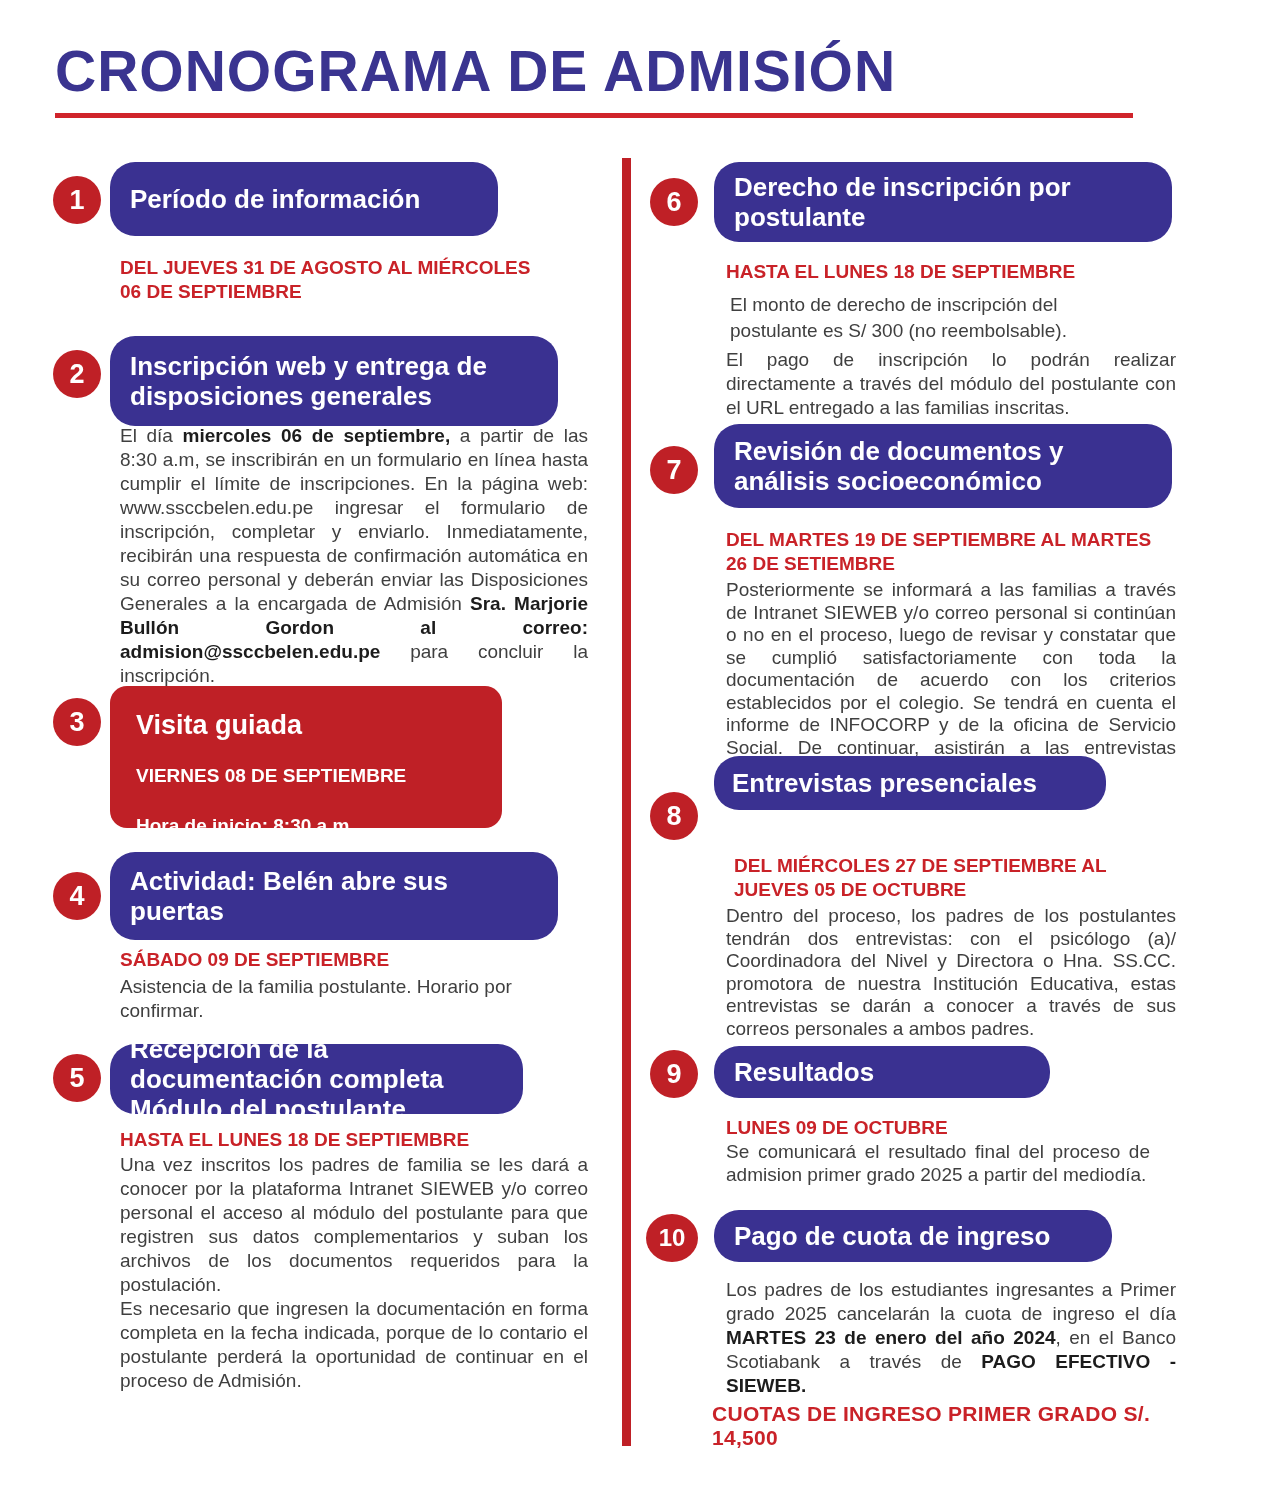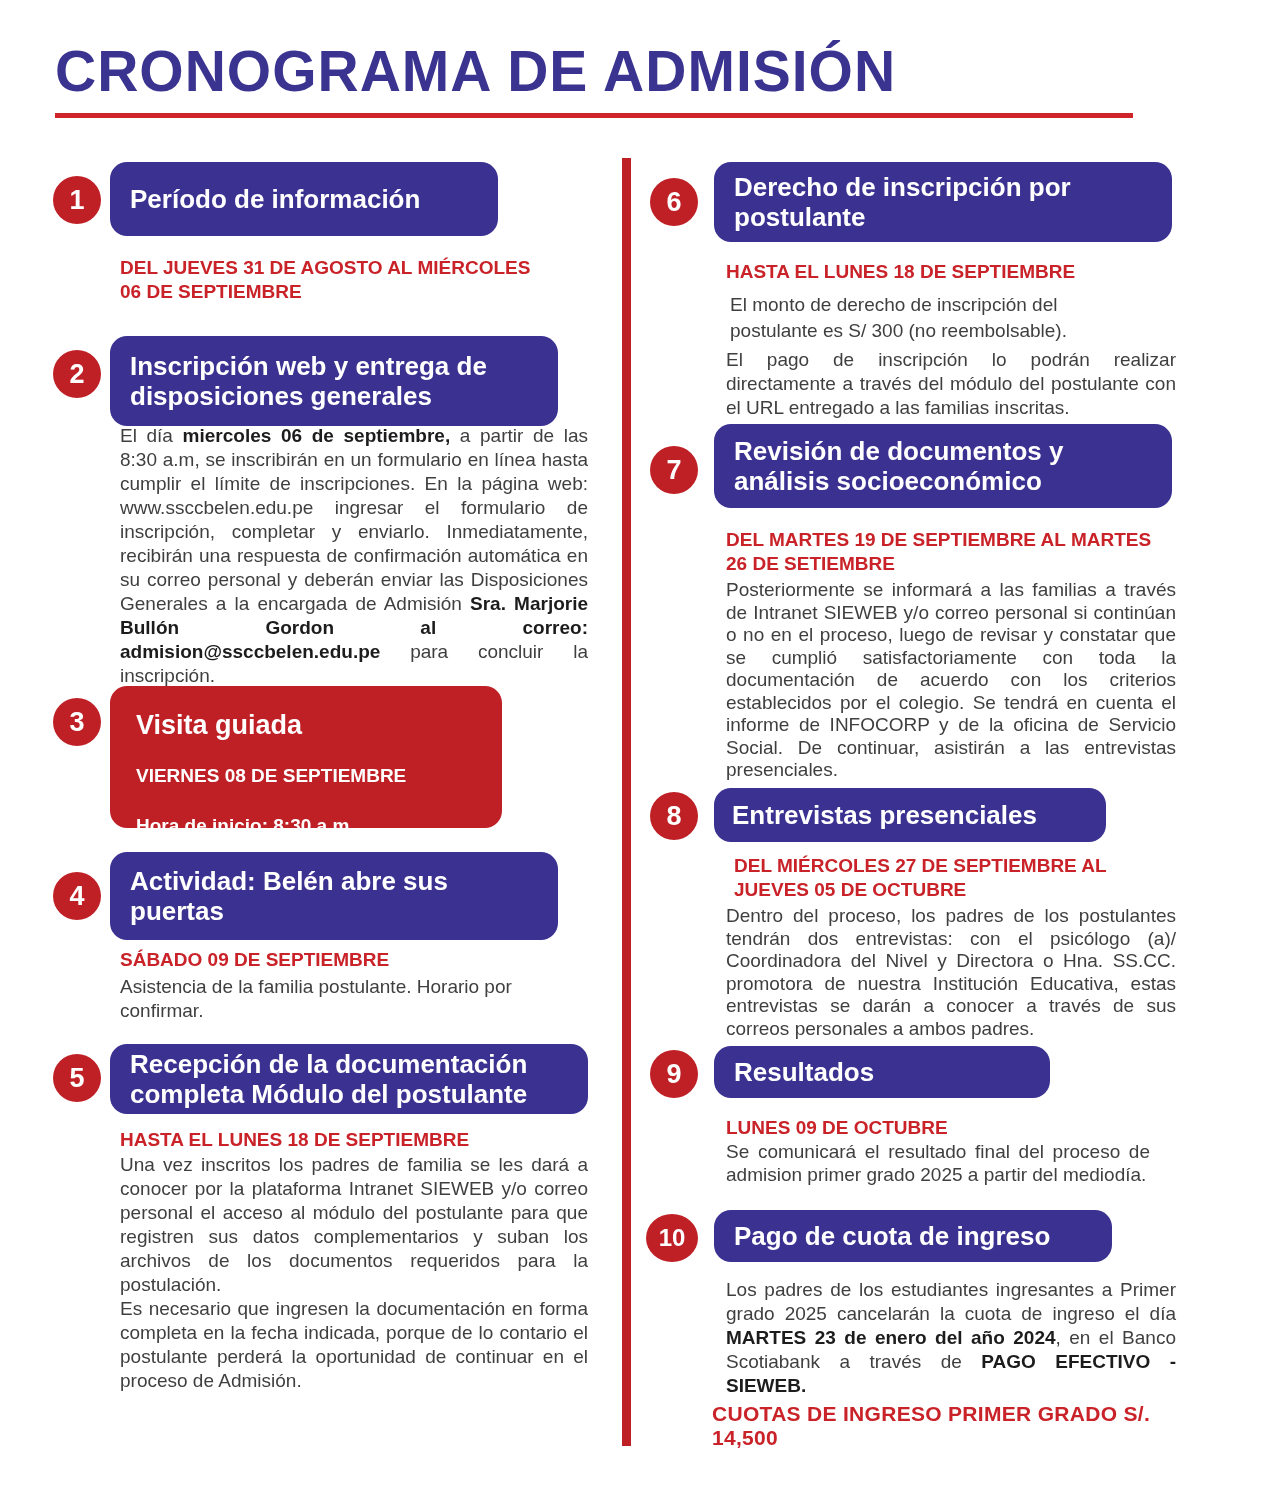--- a/index.html
+++ b/index.html
@@ -13,21 +13,21 @@
     font-size:57px;font-weight:800;letter-spacing:1px;color:#3a3490;
   }
   .title-rule{left:55px;top:113px;width:1078px;height:5px;background:#d0242b;}
   .divider{left:622px;top:158px;width:9px;height:1288px;background:#bf2026;}
   .badge{
     width:48px;height:48px;border-radius:50%;background:#bf2026;color:#ffffff;
     font-size:27px;font-weight:bold;display:flex;align-items:center;justify-content:center;
   }
   .badge.wide{width:52px;}
   .hbox{
-    background:#3a3191;border-radius:17px;color:#ffffff;
+    background:#3a3191;border-radius:25px;color:#ffffff;
     font-weight:bold;font-size:26px;line-height:30px;
     display:flex;align-items:center;padding:0 20px;box-sizing:border-box;
   }
   .date{color:#c92228;font-weight:bold;font-size:19px;line-height:24px;}
   .body{color:#3f3f3f;font-size:19px;line-height:24px;text-align:justify;}
   .body .b{font-weight:bold;color:#1c1c1c;}
   .body.la{text-align:left;}
   .visit{
     background:#bf2026;border-radius:17px;color:#ffffff;
     padding:24px 26px;box-sizing:border-box;
@@ -67,21 +67,21 @@
   </div>
 
   <div class="abs badge" style="left:53px;top:872px;">4</div>
   <div class="abs hbox" style="left:110px;top:852px;width:448px;height:88px;">
     <span>Actividad: Belén abre sus puertas</span>
   </div>
   <div class="abs date" style="left:120px;top:948px;width:440px;">SÁBADO 09  DE SEPTIEMBRE</div>
   <div class="abs body la" style="left:120px;top:975px;width:420px;">Asistencia de la familia postulante. Horario por confirmar.</div>
 
   <div class="abs badge" style="left:53px;top:1054px;">5</div>
-  <div class="abs hbox" style="left:110px;top:1044px;width:478px;height:70px;align-items:center;">
+  <div class="abs hbox" style="left:110px;top:1044px;width:413px;height:70px;align-items:center;">
     <span>Recepción de la documentación completa Módulo del postulante</span>
   </div>
   <div class="abs date" style="left:120px;top:1128px;width:460px;">HASTA EL LUNES 18 DE SEPTIEMBRE</div>
   <div class="abs body" style="left:120px;top:1153px;width:468px;">Una vez inscritos los padres de familia se les dará a conocer por la plataforma Intranet SIEWEB y/o correo personal el acceso al módulo del postulante para que registren sus datos complementarios y suban los archivos de los documentos requeridos para la postulación.</div>
   <div class="abs body" style="left:120px;top:1297px;width:468px;">Es necesario que ingresen la documentación en forma completa en la fecha indicada, porque de lo contario el postulante perderá la oportunidad de continuar en el proceso de Admisión.</div>
 
   <div class="abs badge" style="left:650px;top:178px;">6</div>
   <div class="abs hbox" style="left:714px;top:162px;width:458px;height:80px;">
     <span>Derecho de inscripción por postulante</span>
   </div>
@@ -90,21 +90,21 @@
   <div class="abs body" style="left:726px;top:348px;width:450px;">El pago de inscripción lo podrán realizar directamente a través del módulo del postulante con el URL entregado a las familias inscritas.</div>
 
   <div class="abs badge" style="left:650px;top:446px;">7</div>
   <div class="abs hbox" style="left:714px;top:424px;width:458px;height:84px;">
     <span>Revisión de documentos y análisis socioeconómico</span>
   </div>
   <div class="abs date" style="left:726px;top:528px;width:440px;">DEL  MARTES 19 DE SEPTIEMBRE AL MARTES 26  DE SETIEMBRE</div>
   <div class="abs body" style="left:726px;top:579px;width:450px;line-height:22.5px;">Posteriormente se informará a las familias a través de Intranet SIEWEB y/o correo personal si continúan o no en el proceso, luego de revisar y constatar que se cumplió satisfactoriamente con toda la documentación de acuerdo con los criterios establecidos por el colegio. Se tendrá en cuenta el informe de INFOCORP y de la oficina de Servicio Social. De continuar, asistirán a las entrevistas presenciales.</div>
 
   <div class="abs badge" style="left:650px;top:792px;">8</div>
-  <div class="abs hbox" style="left:714px;top:788px;width:392px;height:54px;padding:0 18px;">
+  <div class="abs hbox" style="left:714px;top:756px;width:392px;height:54px;padding:0 18px;">
     <span>Entrevistas presenciales</span>
   </div>
   <div class="abs date" style="left:734px;top:854px;width:420px;">DEL  MIÉRCOLES 27 DE SEPTIEMBRE AL JUEVES 05 DE OCTUBRE</div>
   <div class="abs body" style="left:726px;top:905px;width:450px;line-height:22.5px;">Dentro del proceso, los padres de los postulantes tendrán dos entrevistas: con el psicólogo (a)/ Coordinadora del Nivel y Directora o Hna. SS.CC. promotora de nuestra Institución Educativa, estas entrevistas se darán a conocer a través de sus correos personales a ambos padres.</div>
 
   <div class="abs badge" style="left:650px;top:1050px;">9</div>
   <div class="abs hbox" style="left:714px;top:1046px;width:336px;height:52px;">
     <span>Resultados</span>
   </div>
   <div class="abs date" style="left:726px;top:1116px;width:420px;">LUNES 09  DE OCTUBRE</div>

